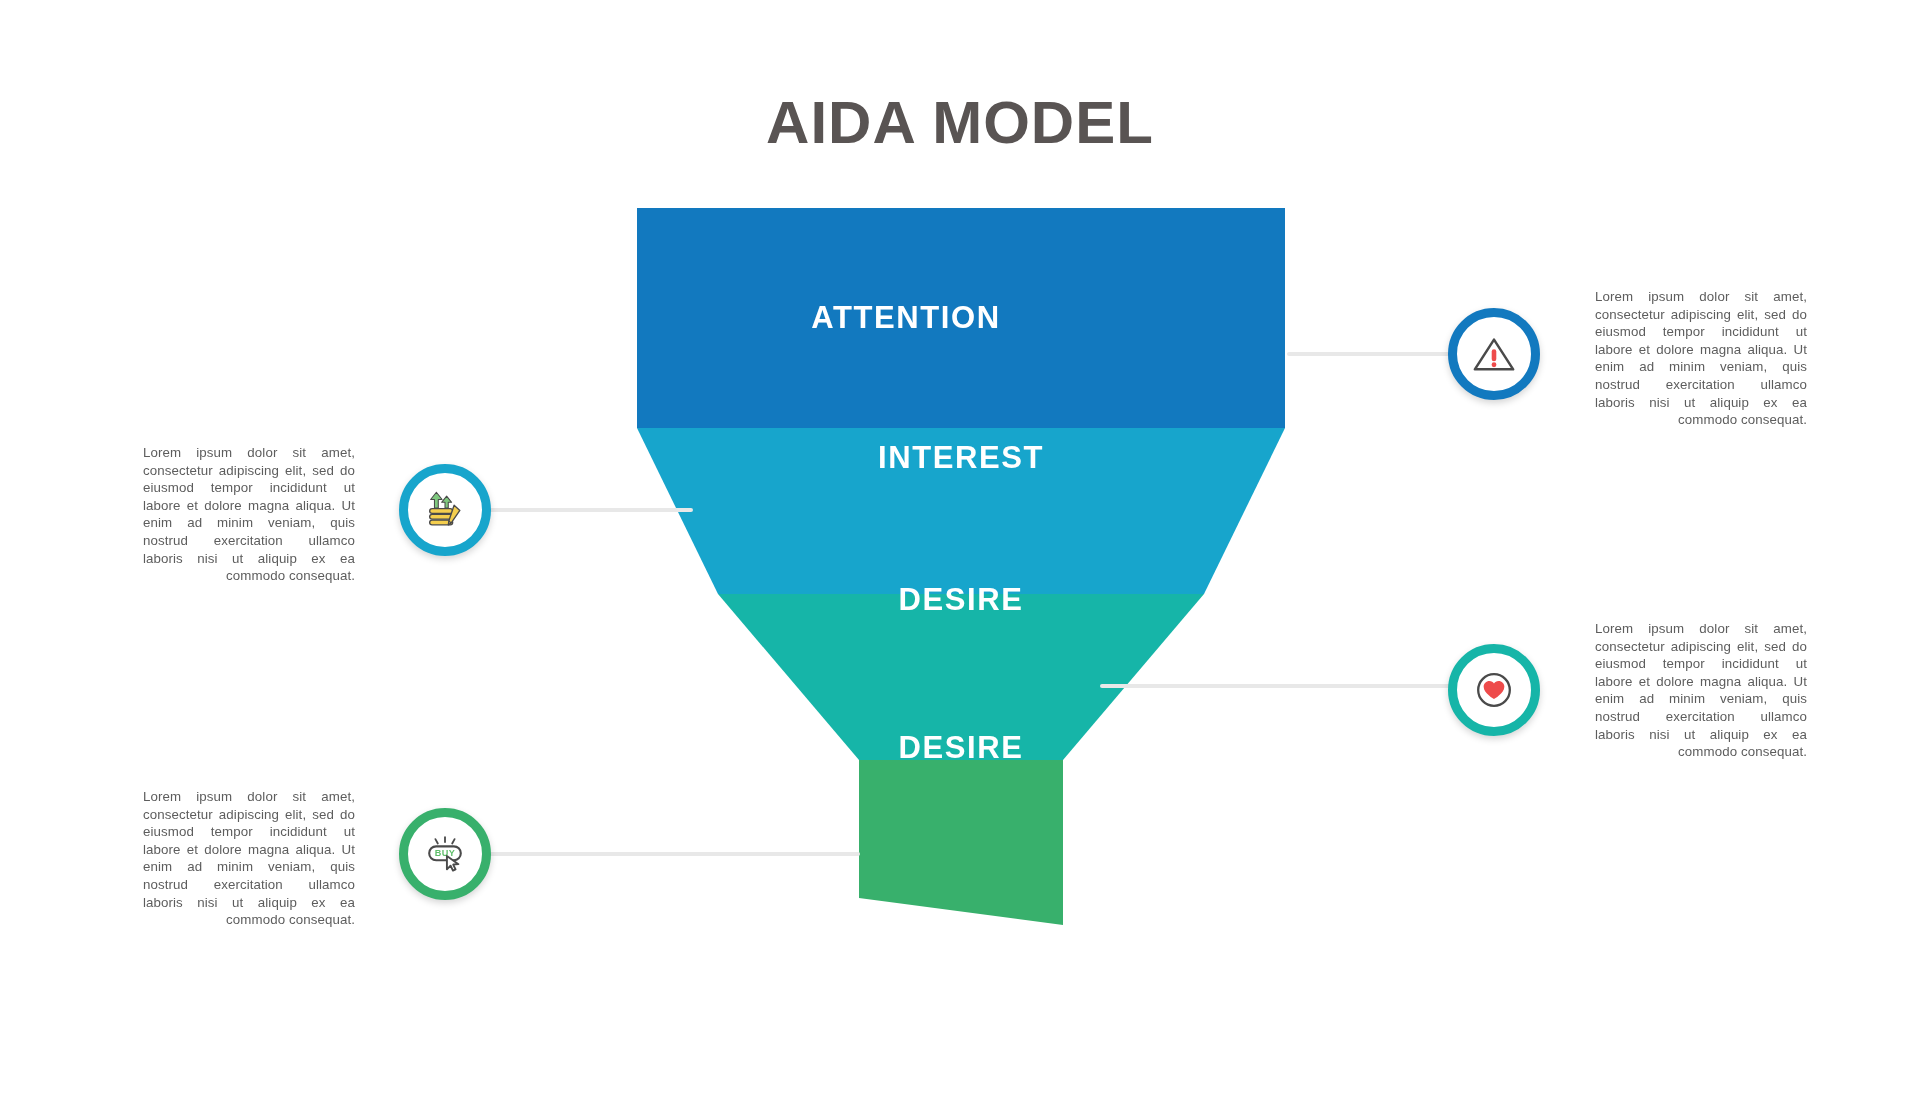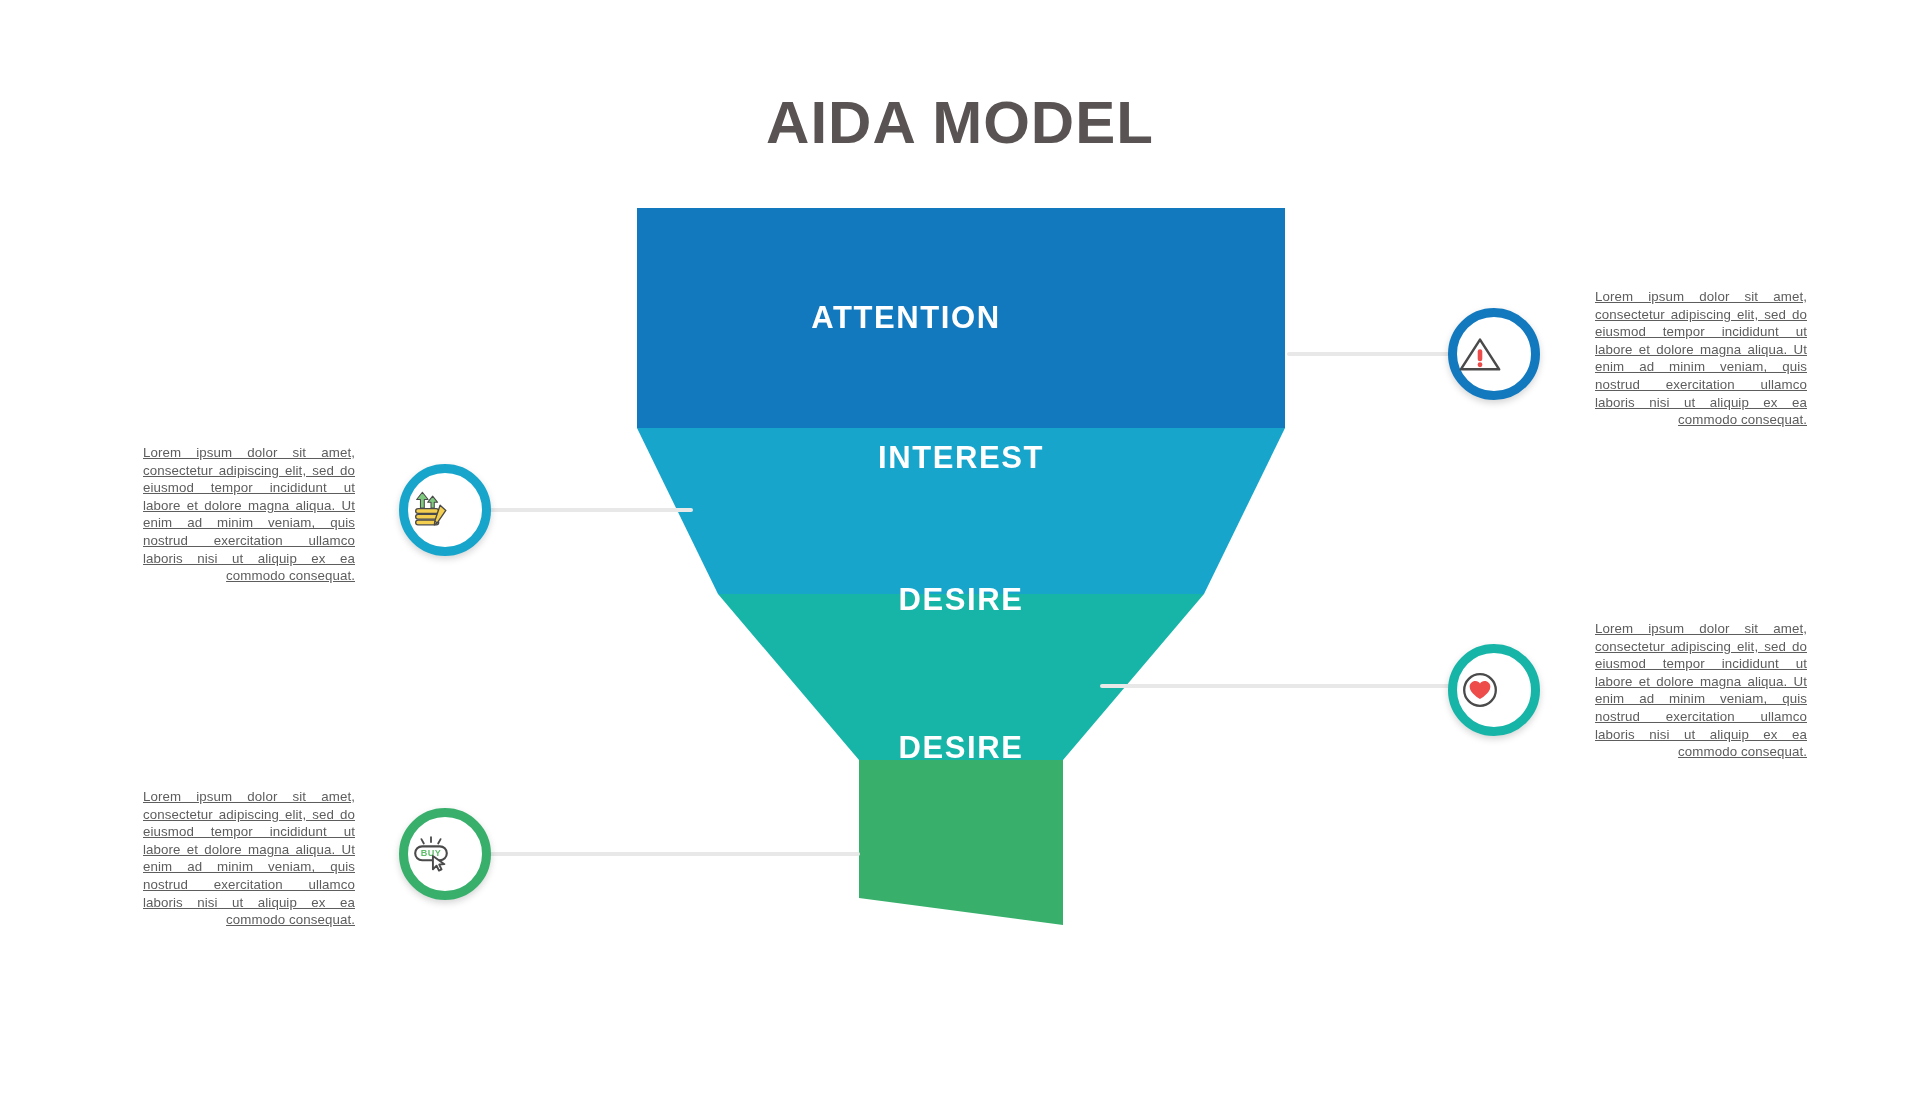--- a/index.html
+++ b/index.html
@@ -64,40 +64,39 @@
   
   .badge {
     position: absolute;
     width: 92px;
     height: 92px;
     border-radius: 50%;
     background: #ffffff;
     box-sizing: border-box;
     display: flex;
     align-items: center;
-    justify-content: flex-start;
+    justify-content: center;
     box-shadow: 0 3px 7px rgba(0,0,0,0.17);
   }
   .badge .glyph {
     width: 46px;
     height: 46px;
     display: block;
   }
 
   
   .desc {
     position: absolute;
     width: 212px;
     font-size: 13.3px;
     line-height: 17.6px;
     color: #5d5d5d;
     text-align: justify;
     text-align-last: right;
     letter-spacing: 0.1px;
-    text-decoration: underline;
   }
 </style>
 </head>
 <body>
 
 <div id="stage">
 
   <div class="title">AIDA MODEL</div>
 
   <svg class="funnel-wrap" viewBox="0 0 1920 1097" xmlns="http://www.w3.org/2000/svg">

